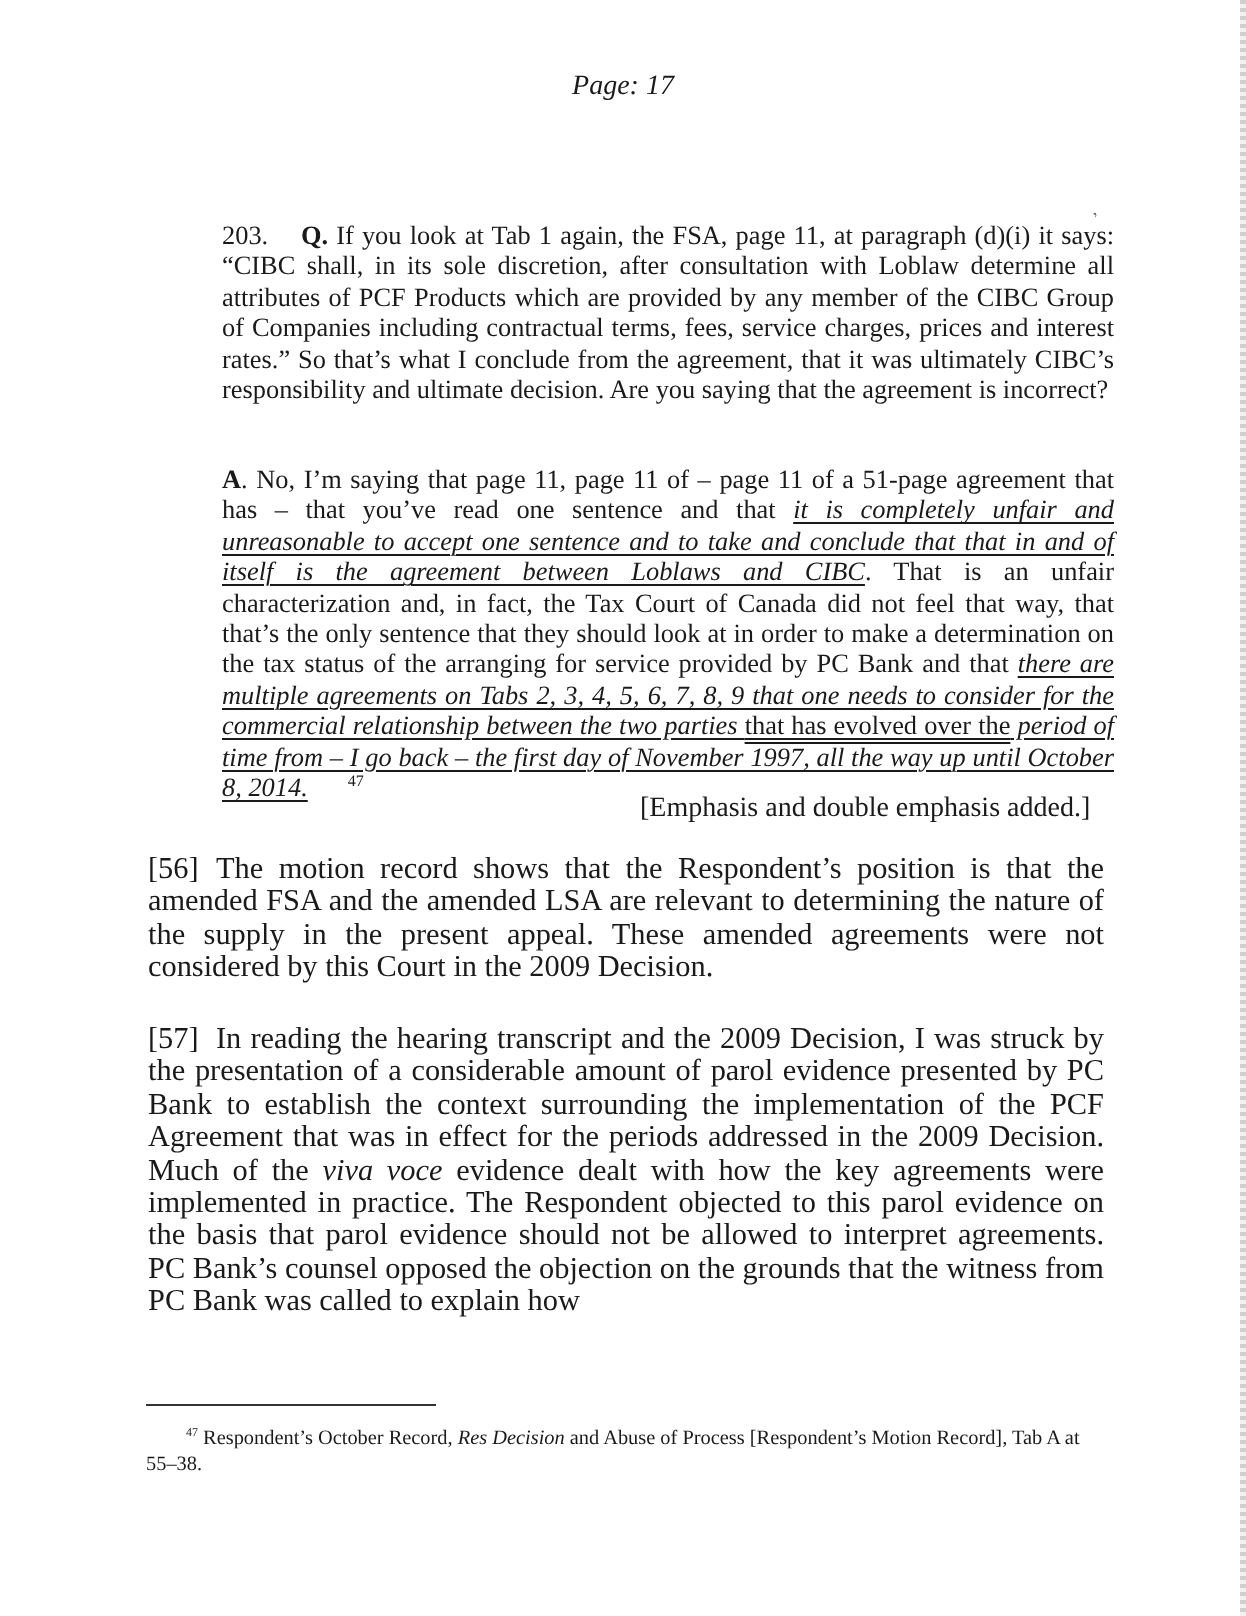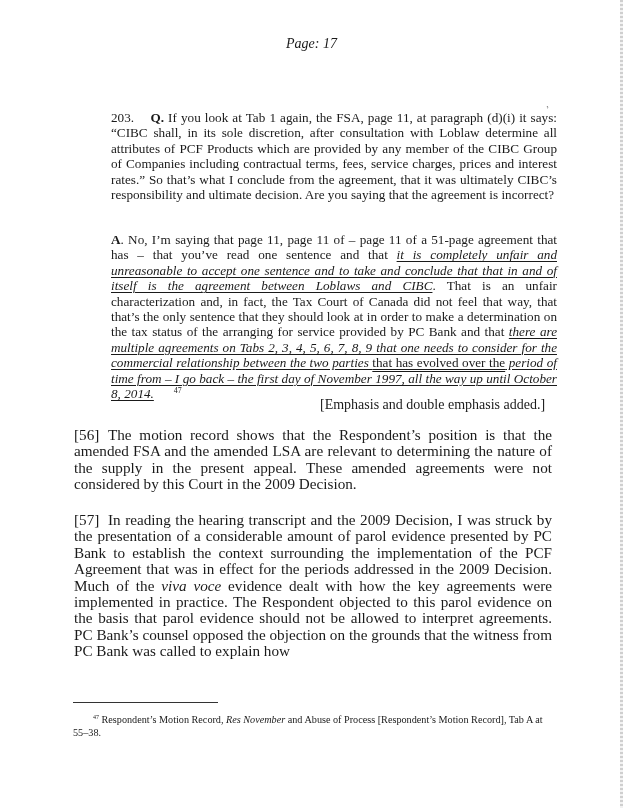--- a/index.html
+++ b/index.html
@@ -137,14 +137,14 @@
   <span class="para-num">[56]</span><span>The motion record shows that the Respondent’s position is that the amended FSA and the amended LSA are relevant to determining the nature of the supply in the present appeal. These amended agreements were not considered by this Court in the 2009 Decision.</span>
 </p>
 
 <p class="para para-57">
   <span class="para-num">[57]</span><span>In reading the hearing transcript and the 2009 Decision, I was struck by the presentation of a considerable amount of parol evidence presented by PC Bank to establish the context surrounding the implementation of the PCF Agreement that was in effect for the periods addressed in the 2009 Decision. Much of the </span><em>viva voce</em><span> evidence dealt with how the key agreements were implemented in practice. The Respondent objected to this parol evidence on the basis that parol evidence should not be allowed to interpret agreements. PC Bank’s counsel opposed the objection on the grounds that the witness from PC Bank was called to explain how</span>
 </p>
 
 <div class="footnote-rule"></div>
 
 <p class="footnote">
-  <sup>47</sup><span> Respondent’s Motion Record, </span><em>Res November</em><span> and Abuse of Process [Respondent’s Motion Record], Tab A at 55–38.</span>
+  <sup>47</sup><span> Respondent’s October Record, </span><em>Res Decision</em><span> and Abuse of Process [Respondent’s Motion Record], Tab A at 55–38.</span>
 </p>
 
 </body></html>

